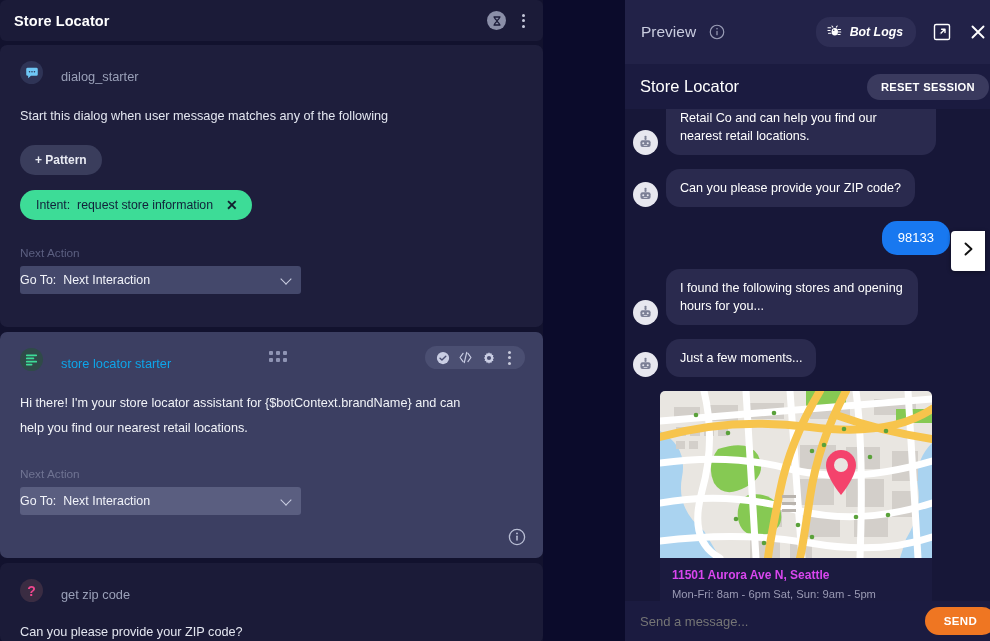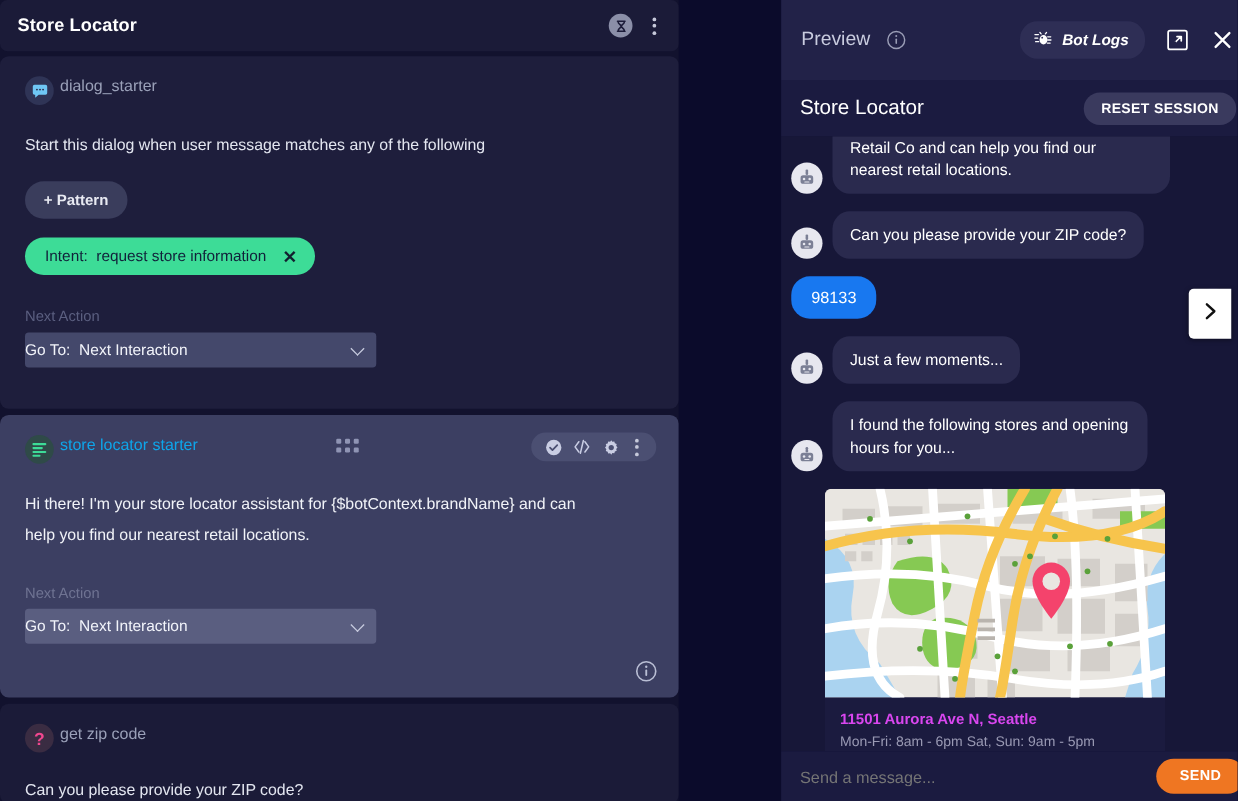--- a/index.html
+++ b/index.html
@@ -32,21 +32,21 @@
 
   
   .card {
     position: relative; border-radius: 7px; margin-bottom: 5px;
     padding: 16px 20px 18px 20px; overflow: hidden;
   }
   .card.dim  { background: #1e1e3c; }
   .card.lit  { background: #3c3f62; }
   .card.dark { background: #1b1b38; }
 
-  .card-head { display: flex; align-items: flex-start; gap: 5px; margin-bottom: 20px; }
+  .card-head { display: flex; align-items: flex-end; gap: 18px; margin-bottom: 20px; }
   .node-icon { width: 23px; height: 23px; border-radius: 50%; display:flex; align-items:center; justify-content:center; flex: none; }
   .node-icon.chat { background: #2f3456; }
   .node-icon.list { background: #2f4a48; }
   .node-icon.ques { background: #3a2c42; }
   .node-name { color: #9aa0b8; font-size: 12.8px; }
   .card.lit .node-name { color: #0ea5e9; }
 
   .card-body-text { color: #e3e6f0; font-size: 12.7px; line-height: 25px; }
   .card.lit .card-body-text { color: #f1f3f8; }
 
@@ -107,21 +107,21 @@
   .reset-btn {
     margin-left: auto; background: #3a3a5e; color: #ffffff; font-weight: bold;
     font-size: 11.2px; letter-spacing: .3px; border: none; border-radius: 14px;
     padding: 7px 14px; cursor: pointer;
   }
 
   .chat-wrap { position: relative; height: 492px; background: #171738; overflow: hidden; }
   .chat-scroll { position: absolute; inset: 0 13px 0 0; padding: 4px 8px 8px 8px; }
 
   .msg-row { display: flex; align-items: flex-end; gap: 8px; margin-bottom: 14px; }
-  .msg-row.user { justify-content: space-between; }
+  .msg-row.user { justify-content: flex-end; }
   .avatar { width: 25px; height: 25px; border-radius: 50%; background: #e7e7ef;
             display: flex; align-items: center; justify-content: center; flex: none; }
   .avatar.user { background: #1b1b40; }
   .bubble { background: #2a2a4e; color: #ffffff; font-size: 12.6px; line-height: 18px;
             border-radius: 14px; padding: 10px 14px; max-width: 270px; }
   .bubble.user { background: #1878f0; border-radius: 15px; padding: 8px 16px; font-size: 13px; }
 
   
   .bubble.clipped { border-radius: 0 0 14px 14px; padding-top: 0; margin-top: -4px; }
 
@@ -360,35 +360,35 @@
           <span class="avatar">
             <svg width="15" height="15" viewBox="0 0 16 16">
                 <rect x="2.6" y="5.6" width="10.8" height="7.2" rx="2.2" fill="#7b7f95"></rect>
                 <rect x="6.9" y="2.3" width="2.2" height="3" rx="1" fill="#7b7f95"></rect>
                 <circle cx="8" cy="1.9" r="1.2" fill="#7b7f95"></circle>
                 <circle cx="5.6" cy="8.7" r="1.1" fill="#e7e7ef"></circle>
                 <circle cx="10.4" cy="8.7" r="1.1" fill="#e7e7ef"></circle>
                 <rect x="5.8" y="10.8" width="4.4" height="1" rx=".5" fill="#e7e7ef"></rect>
               </svg>
           </span>
-          <span class="bubble">Just a few moments...</span>
+          <span class="bubble" style="max-width:252px;">I found the following stores and opening hours for you...</span>
         </div>
 
         <div class="msg-row">
           <span class="avatar">
             <svg width="15" height="15" viewBox="0 0 16 16">
                 <rect x="2.6" y="5.6" width="10.8" height="7.2" rx="2.2" fill="#7b7f95"></rect>
                 <rect x="6.9" y="2.3" width="2.2" height="3" rx="1" fill="#7b7f95"></rect>
                 <circle cx="8" cy="1.9" r="1.2" fill="#7b7f95"></circle>
                 <circle cx="5.6" cy="8.7" r="1.1" fill="#e7e7ef"></circle>
                 <circle cx="10.4" cy="8.7" r="1.1" fill="#e7e7ef"></circle>
                 <rect x="5.8" y="10.8" width="4.4" height="1" rx=".5" fill="#e7e7ef"></rect>
               </svg>
           </span>
-          <span class="bubble" style="max-width:252px;">I found the following stores and opening hours for you...</span>
+          <span class="bubble">Just a few moments...</span>
         </div>
 
         <div class="store-card">
           <svg class="store-map" viewBox="0 0 272 167">
             <rect width="272" height="167" fill="#e9e6e1"></rect>
 
             <path d="M0 40 Q28 56 22 86 Q16 118 44 140 L60 167 L0 167 Z" fill="#aad3f0"></path>
             <path d="M272 52 Q254 70 258 96 Q262 122 246 148 L240 167 L272 167 Z" fill="#aad3f0"></path>
 
             <g fill="#d3cfca">

